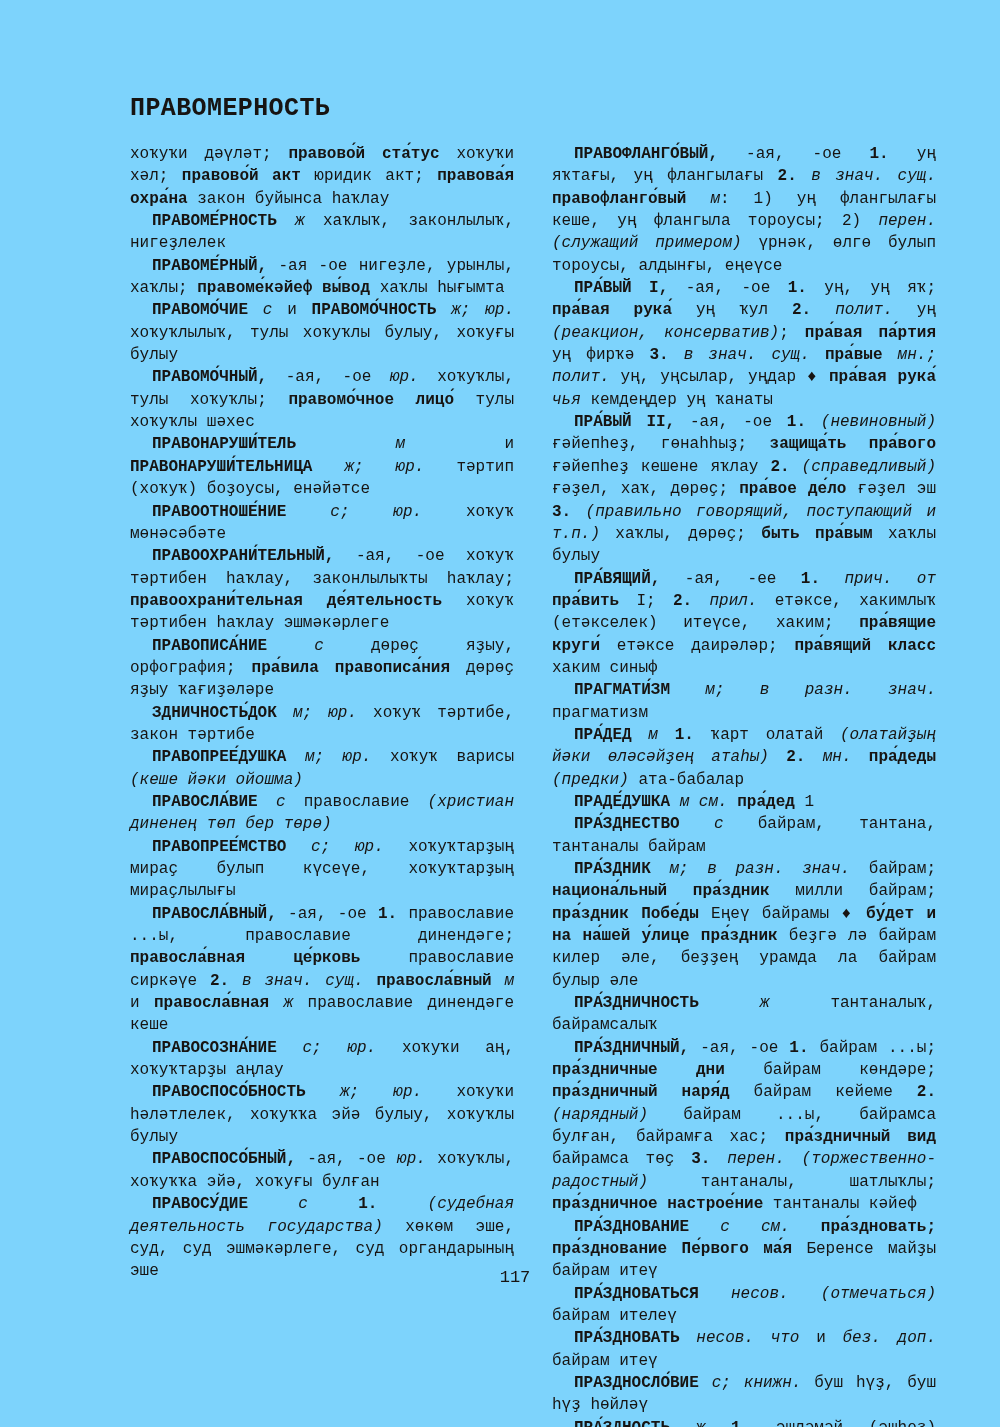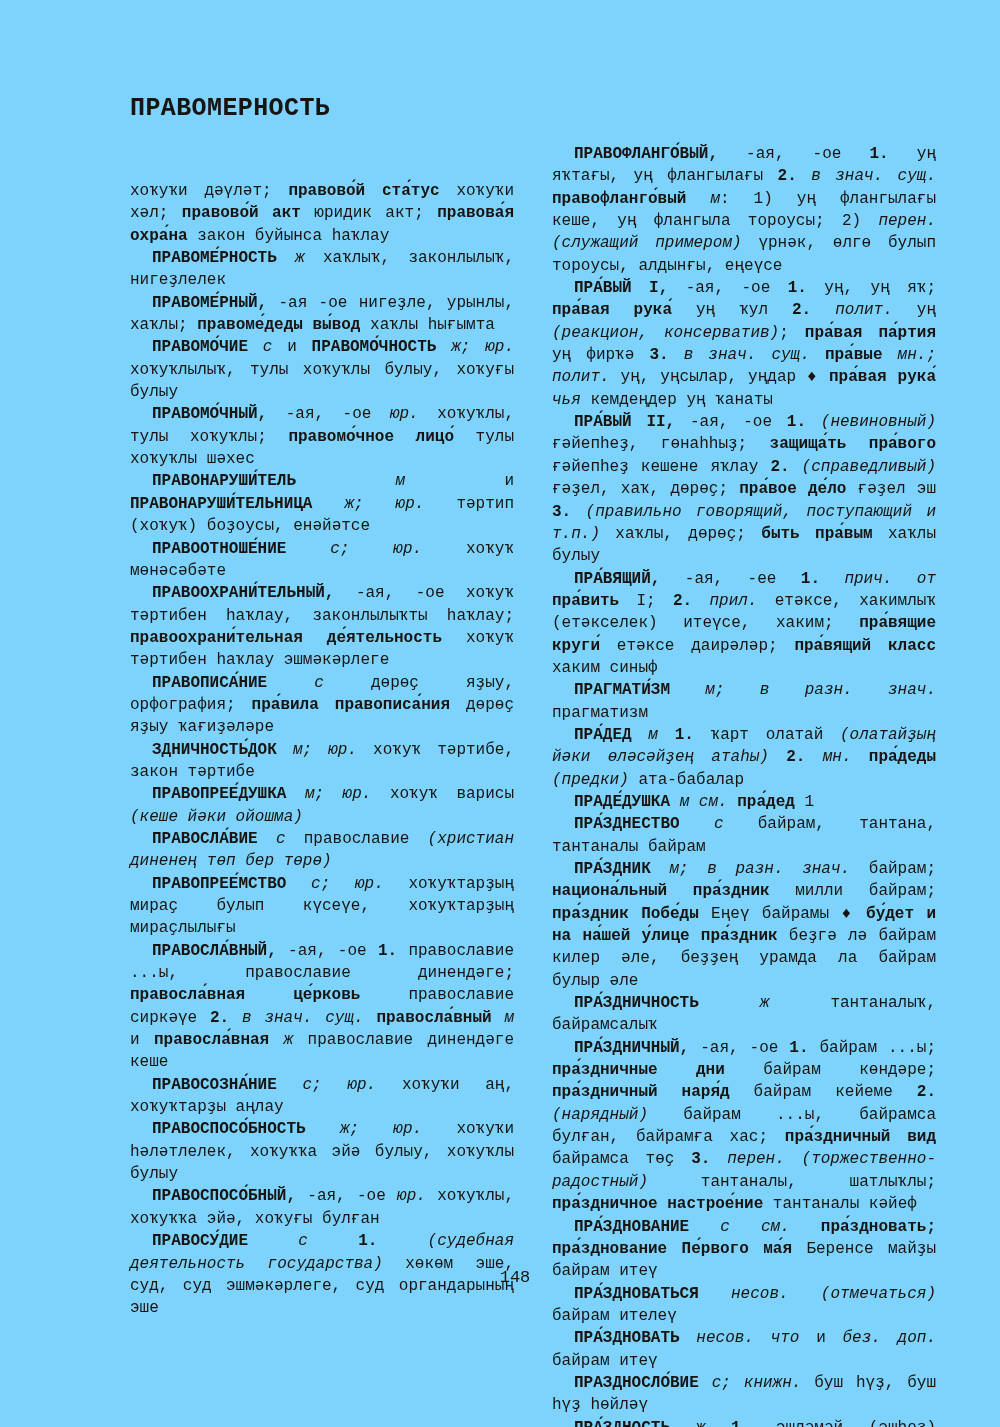--- a/index.html
+++ b/index.html
@@ -23,41 +23,41 @@
   }
   .columns { display:flex; gap:38px; }
   .column {
     width:384px;
     font-size:16px;
     line-height:22.35px;
     text-align:justify;
     text-justify:inter-word;
   }
   .entry { text-indent:22px; }
-  .entry.cont { text-indent:0;margin-top:37px; }
+  .entry.cont { text-indent:0; }
   .s-b { font-weight:700; }
   .s-i { font-style:italic; }
   .page-number {
     position:absolute;
     top:1268px; left:130px; width:770px;
     text-align:center;
     font-size:17px;
   }
 </style>
 </head>
 <body>
 
 <div class="page">
   <div class="content">
     <div class="running-head">ПРАВОМЕРНОСТЬ</div>
     <div class="columns">
       <div class="column">
           <p class="entry cont"><span class="s-n">хоҡуҡи дәүләт; </span><span class="s-b">правово́й ста́тус </span><span class="s-n">хоҡуҡи хәл; </span><span class="s-b">правово́й акт </span><span class="s-n">юридик акт; </span><span class="s-b">правова́я охра́на </span><span class="s-n">закон буйынса һаҡлау</span></p>
           <p class="entry"><span class="s-b">ПРАВОМЕ́РНОСТЬ </span><span class="s-i">ж </span><span class="s-n">хаҡлыҡ, законлылыҡ, нигеҙлелек</span></p>
-          <p class="entry"><span class="s-b">ПРАВОМЕ́РНЫЙ, </span><span class="s-n">-ая -ое нигеҙле, урынлы, хаҡлы; </span><span class="s-b">правоме́деды вы́вод </span><span class="s-n">хаҡлы һығымта</span></p>
+          <p class="entry"><span class="s-b">ПРАВОМЕ́РНЫЙ, </span><span class="s-n">-ая -ое нигеҙле, урынлы, хаҡлы; </span><span class="s-b">правоме́кәйеф вы́вод </span><span class="s-n">хаҡлы һығымта</span></p>
           <p class="entry"><span class="s-b">ПРАВОМО́ЧИЕ </span><span class="s-i">с </span><span class="s-n">и </span><span class="s-b">ПРАВОМО́ЧНОСТЬ </span><span class="s-i">ж; юр. </span><span class="s-n">хоҡуҡлылыҡ, тулы хоҡуҡлы булыу, хоҡуғы булыу</span></p>
           <p class="entry"><span class="s-b">ПРАВОМО́ЧНЫЙ, </span><span class="s-n">-ая, -ое </span><span class="s-i">юр. </span><span class="s-n">хоҡуҡлы, тулы хоҡуҡлы; </span><span class="s-b">правомо́чное лицо́ </span><span class="s-n">тулы хоҡуҡлы шәхес</span></p>
           <p class="entry"><span class="s-b">ПРАВОНАРУШИ́ТЕЛЬ </span><span class="s-i">м </span><span class="s-n">и </span><span class="s-b">ПРАВОНАРУШИ́ТЕЛЬНИЦА </span><span class="s-i">ж; юр. </span><span class="s-n">тәртип (хоҡуҡ) боҙоусы, енәйәтсе</span></p>
           <p class="entry"><span class="s-b">ПРАВООТНОШЕ́НИЕ </span><span class="s-i">с; юр. </span><span class="s-n">хоҡуҡ мөнәсәбәте</span></p>
           <p class="entry"><span class="s-b">ПРАВООХРАНИ́ТЕЛЬНЫЙ, </span><span class="s-n">-ая, -ое хоҡуҡ тәртибен һаҡлау, законлылыҡты һаҡлау; </span><span class="s-b">правоохрани́тельная де́ятельность </span><span class="s-n">хоҡуҡ тәртибен һаҡлау эшмәкәрлеге</span></p>
           <p class="entry"><span class="s-b">ПРАВОПИСА́НИЕ </span><span class="s-i">с </span><span class="s-n">дөрөҫ яҙыу, орфография; </span><span class="s-b">пра́вила правописа́ния </span><span class="s-n">дөрөҫ яҙыу ҡағиҙәләре</span></p>
           <p class="entry"><span class="s-b">ЗДНИЧНОСТЬ́ДОК </span><span class="s-i">м; юр. </span><span class="s-n">хоҡуҡ тәртибе, закон тәртибе</span></p>
           <p class="entry"><span class="s-b">ПРАВОПРЕЕ́ДУШКА </span><span class="s-i">м; юр. </span><span class="s-n">хоҡуҡ варисы </span><span class="s-i">(кеше йәки ойошма)</span></p>
           <p class="entry"><span class="s-b">ПРАВОСЛА́ВИЕ </span><span class="s-i">с </span><span class="s-n">православие </span><span class="s-i">(христиан диненең төп бер төрө)</span></p>
           <p class="entry"><span class="s-b">ПРАВОПРЕЕ́МСТВО </span><span class="s-i">с; юр. </span><span class="s-n">хоҡуҡтарҙың мираҫ булып күсеүе, хоҡуҡтарҙың мираҫлылығы</span></p>
@@ -80,14 +80,14 @@
           <p class="entry"><span class="s-b">ПРА́ЗДНИЧНОСТЬ </span><span class="s-i">ж </span><span class="s-n">тантаналыҡ, байрамсалыҡ</span></p>
           <p class="entry"><span class="s-b">ПРА́ЗДНИЧНЫЙ, </span><span class="s-n">-ая, -ое </span><span class="s-b">1. </span><span class="s-n">байрам ...ы; </span><span class="s-b">пра́здничные дни </span><span class="s-n">байрам көндәре; </span><span class="s-b">пра́здничный наря́д </span><span class="s-n">байрам кейеме </span><span class="s-b">2. </span><span class="s-i">(нарядный) </span><span class="s-n">байрам ...ы, байрамса булған, байрамға хас; </span><span class="s-b">пра́здничный вид </span><span class="s-n">байрамса төҫ </span><span class="s-b">3. </span><span class="s-i">перен. (торжественно-радостный) </span><span class="s-n">тантаналы, шатлыҡлы; </span><span class="s-b">пра́здничное настрое́ние </span><span class="s-n">тантаналы кәйеф</span></p>
           <p class="entry"><span class="s-b">ПРА́ЗДНОВАНИЕ </span><span class="s-i">с см. </span><span class="s-b">пра́здновать; пра́зднование Пе́рвого ма́я </span><span class="s-n">Беренсе майҙы байрам итеү</span></p>
           <p class="entry"><span class="s-b">ПРА́ЗДНОВАТЬСЯ </span><span class="s-i">несов. (отмечаться) </span><span class="s-n">байрам ителеү</span></p>
           <p class="entry"><span class="s-b">ПРА́ЗДНОВАТЬ </span><span class="s-i">несов. что </span><span class="s-n">и </span><span class="s-i">без. доп. </span><span class="s-n">байрам итеү</span></p>
           <p class="entry"><span class="s-b">ПРАЗДНОСЛО́ВИЕ </span><span class="s-i">с; книжн. </span><span class="s-n">буш һүҙ, буш һүҙ һөйләү</span></p>
           <p class="entry"><span class="s-b">ПРА́ЗДНОСТЬ </span><span class="s-i">ж </span><span class="s-b">1. </span><span class="s-n">эшләмәй (эшһеҙ) йәшәү, ғәмһеҙ йәшәү </span></p>
         </div>
     </div>
   </div>
-  <div class="page-number">148</div>
+  <div class="page-number">117</div>
 </div>
 
 </body></html>

